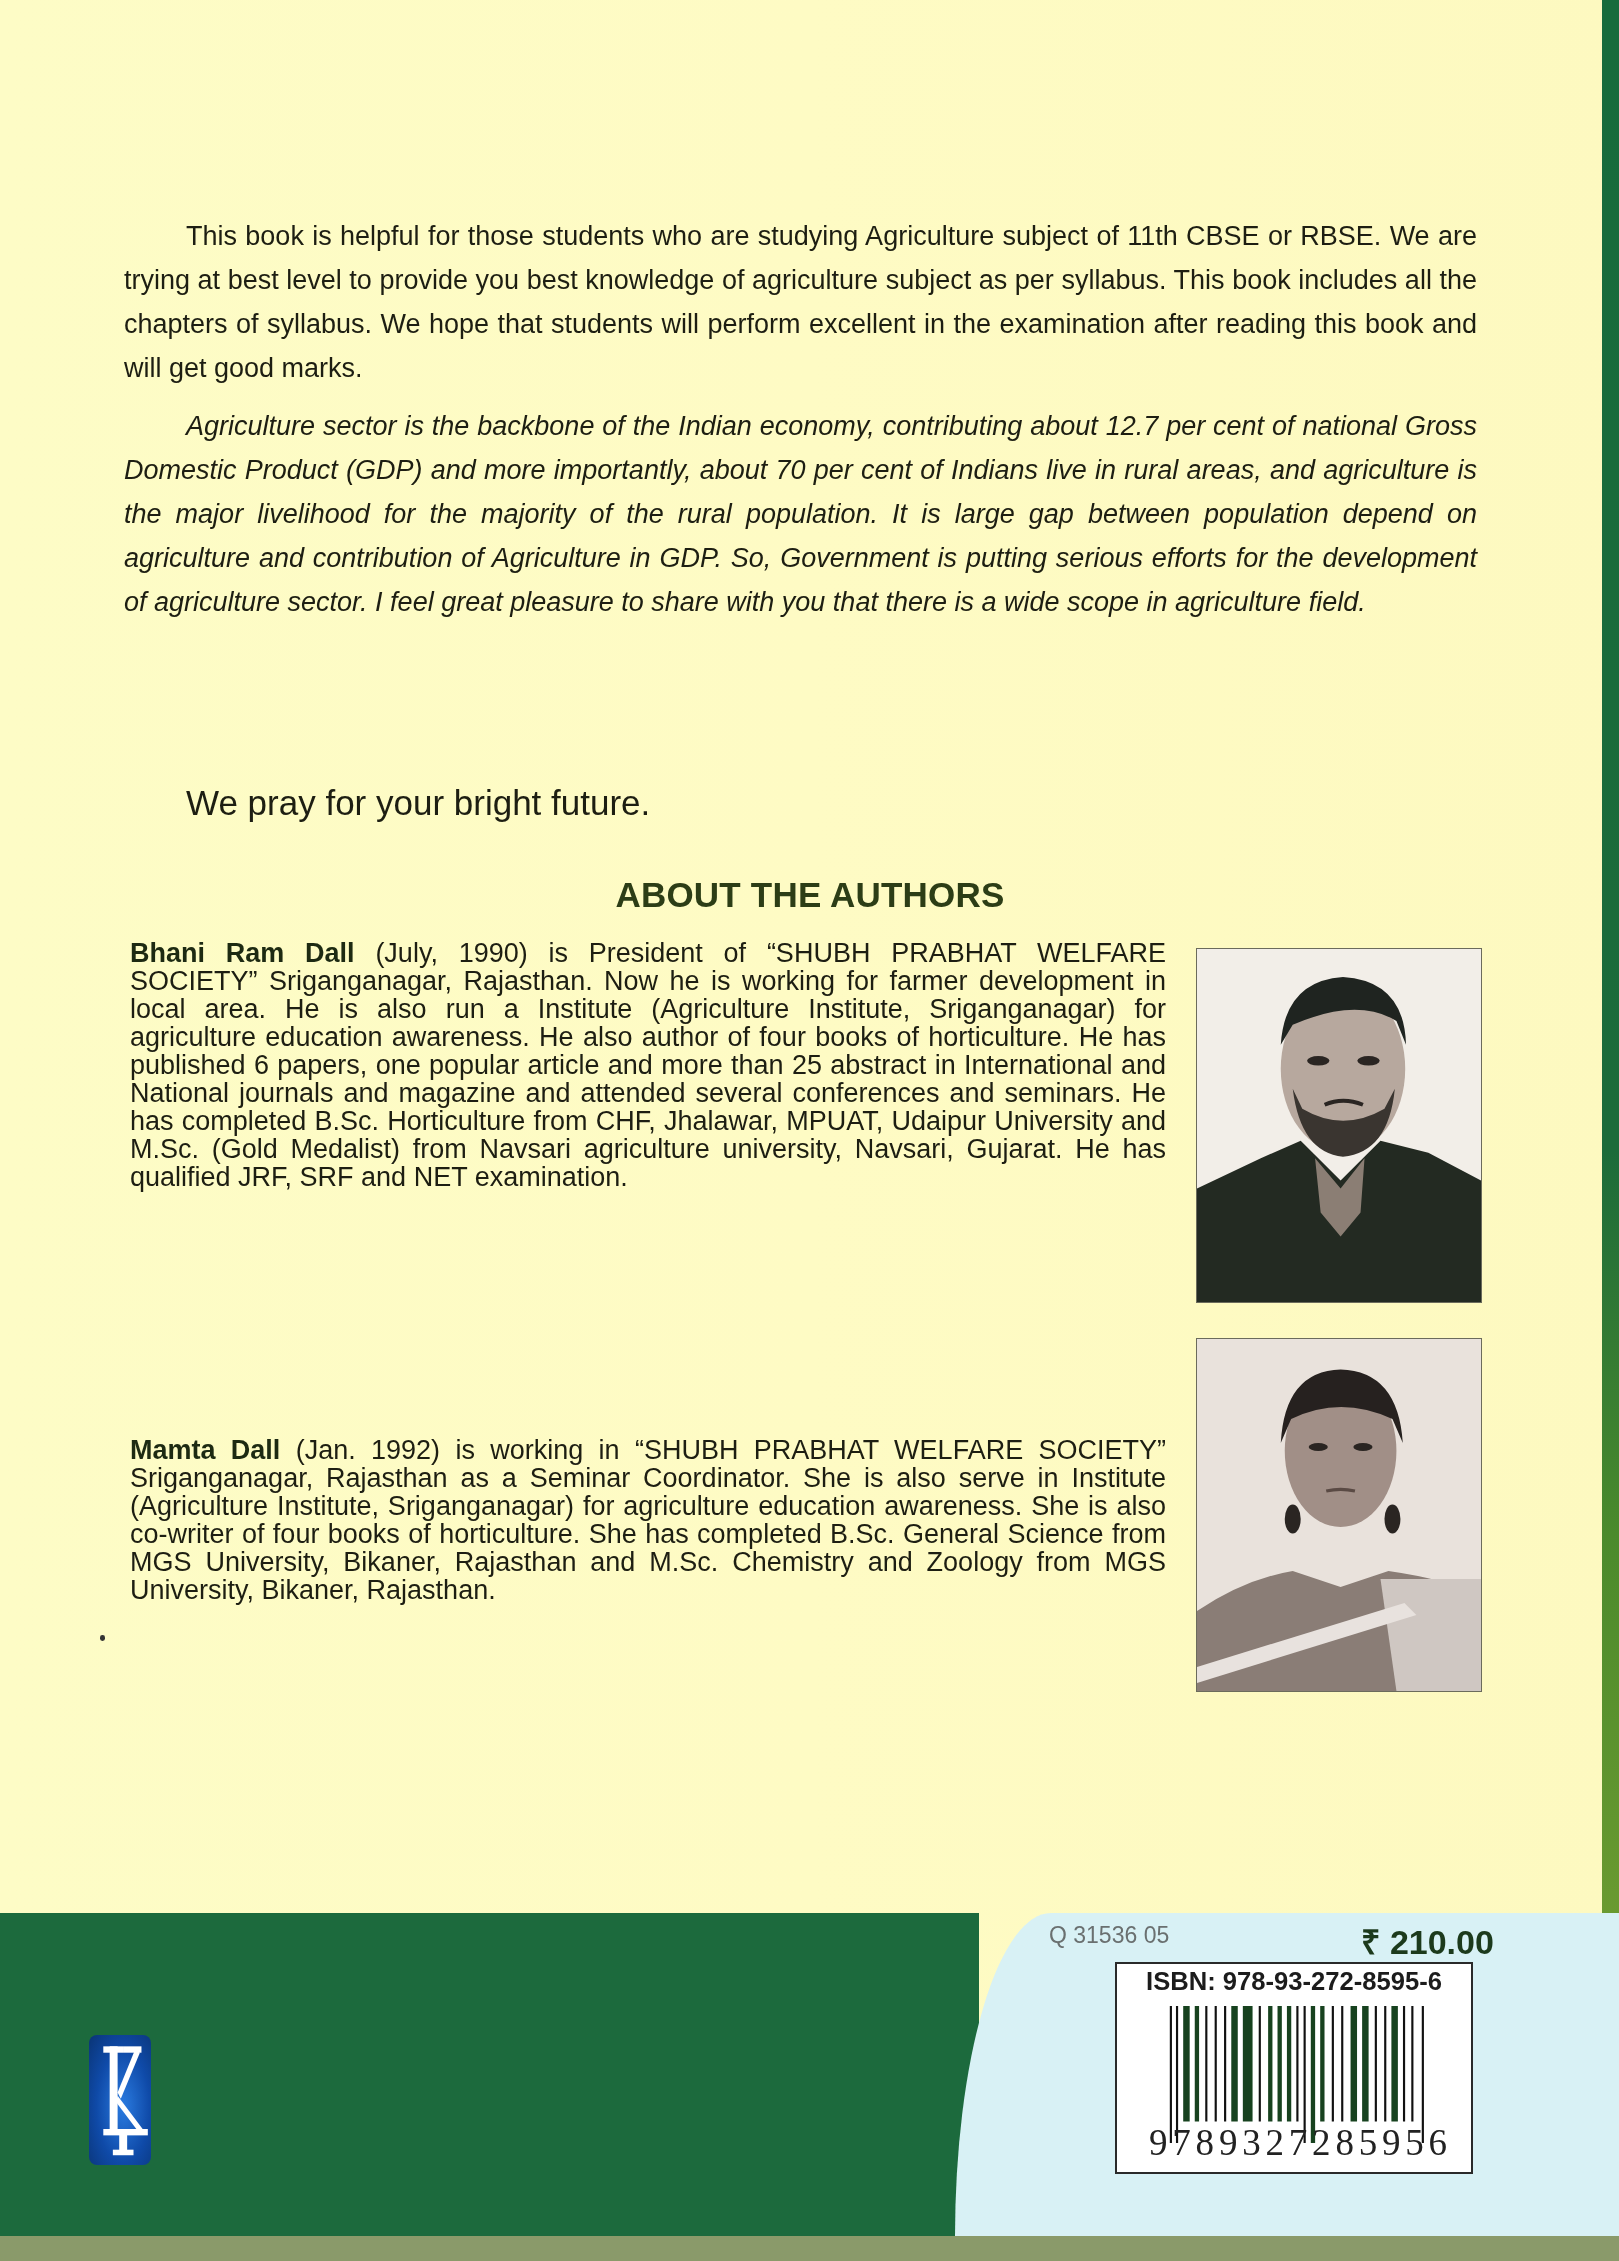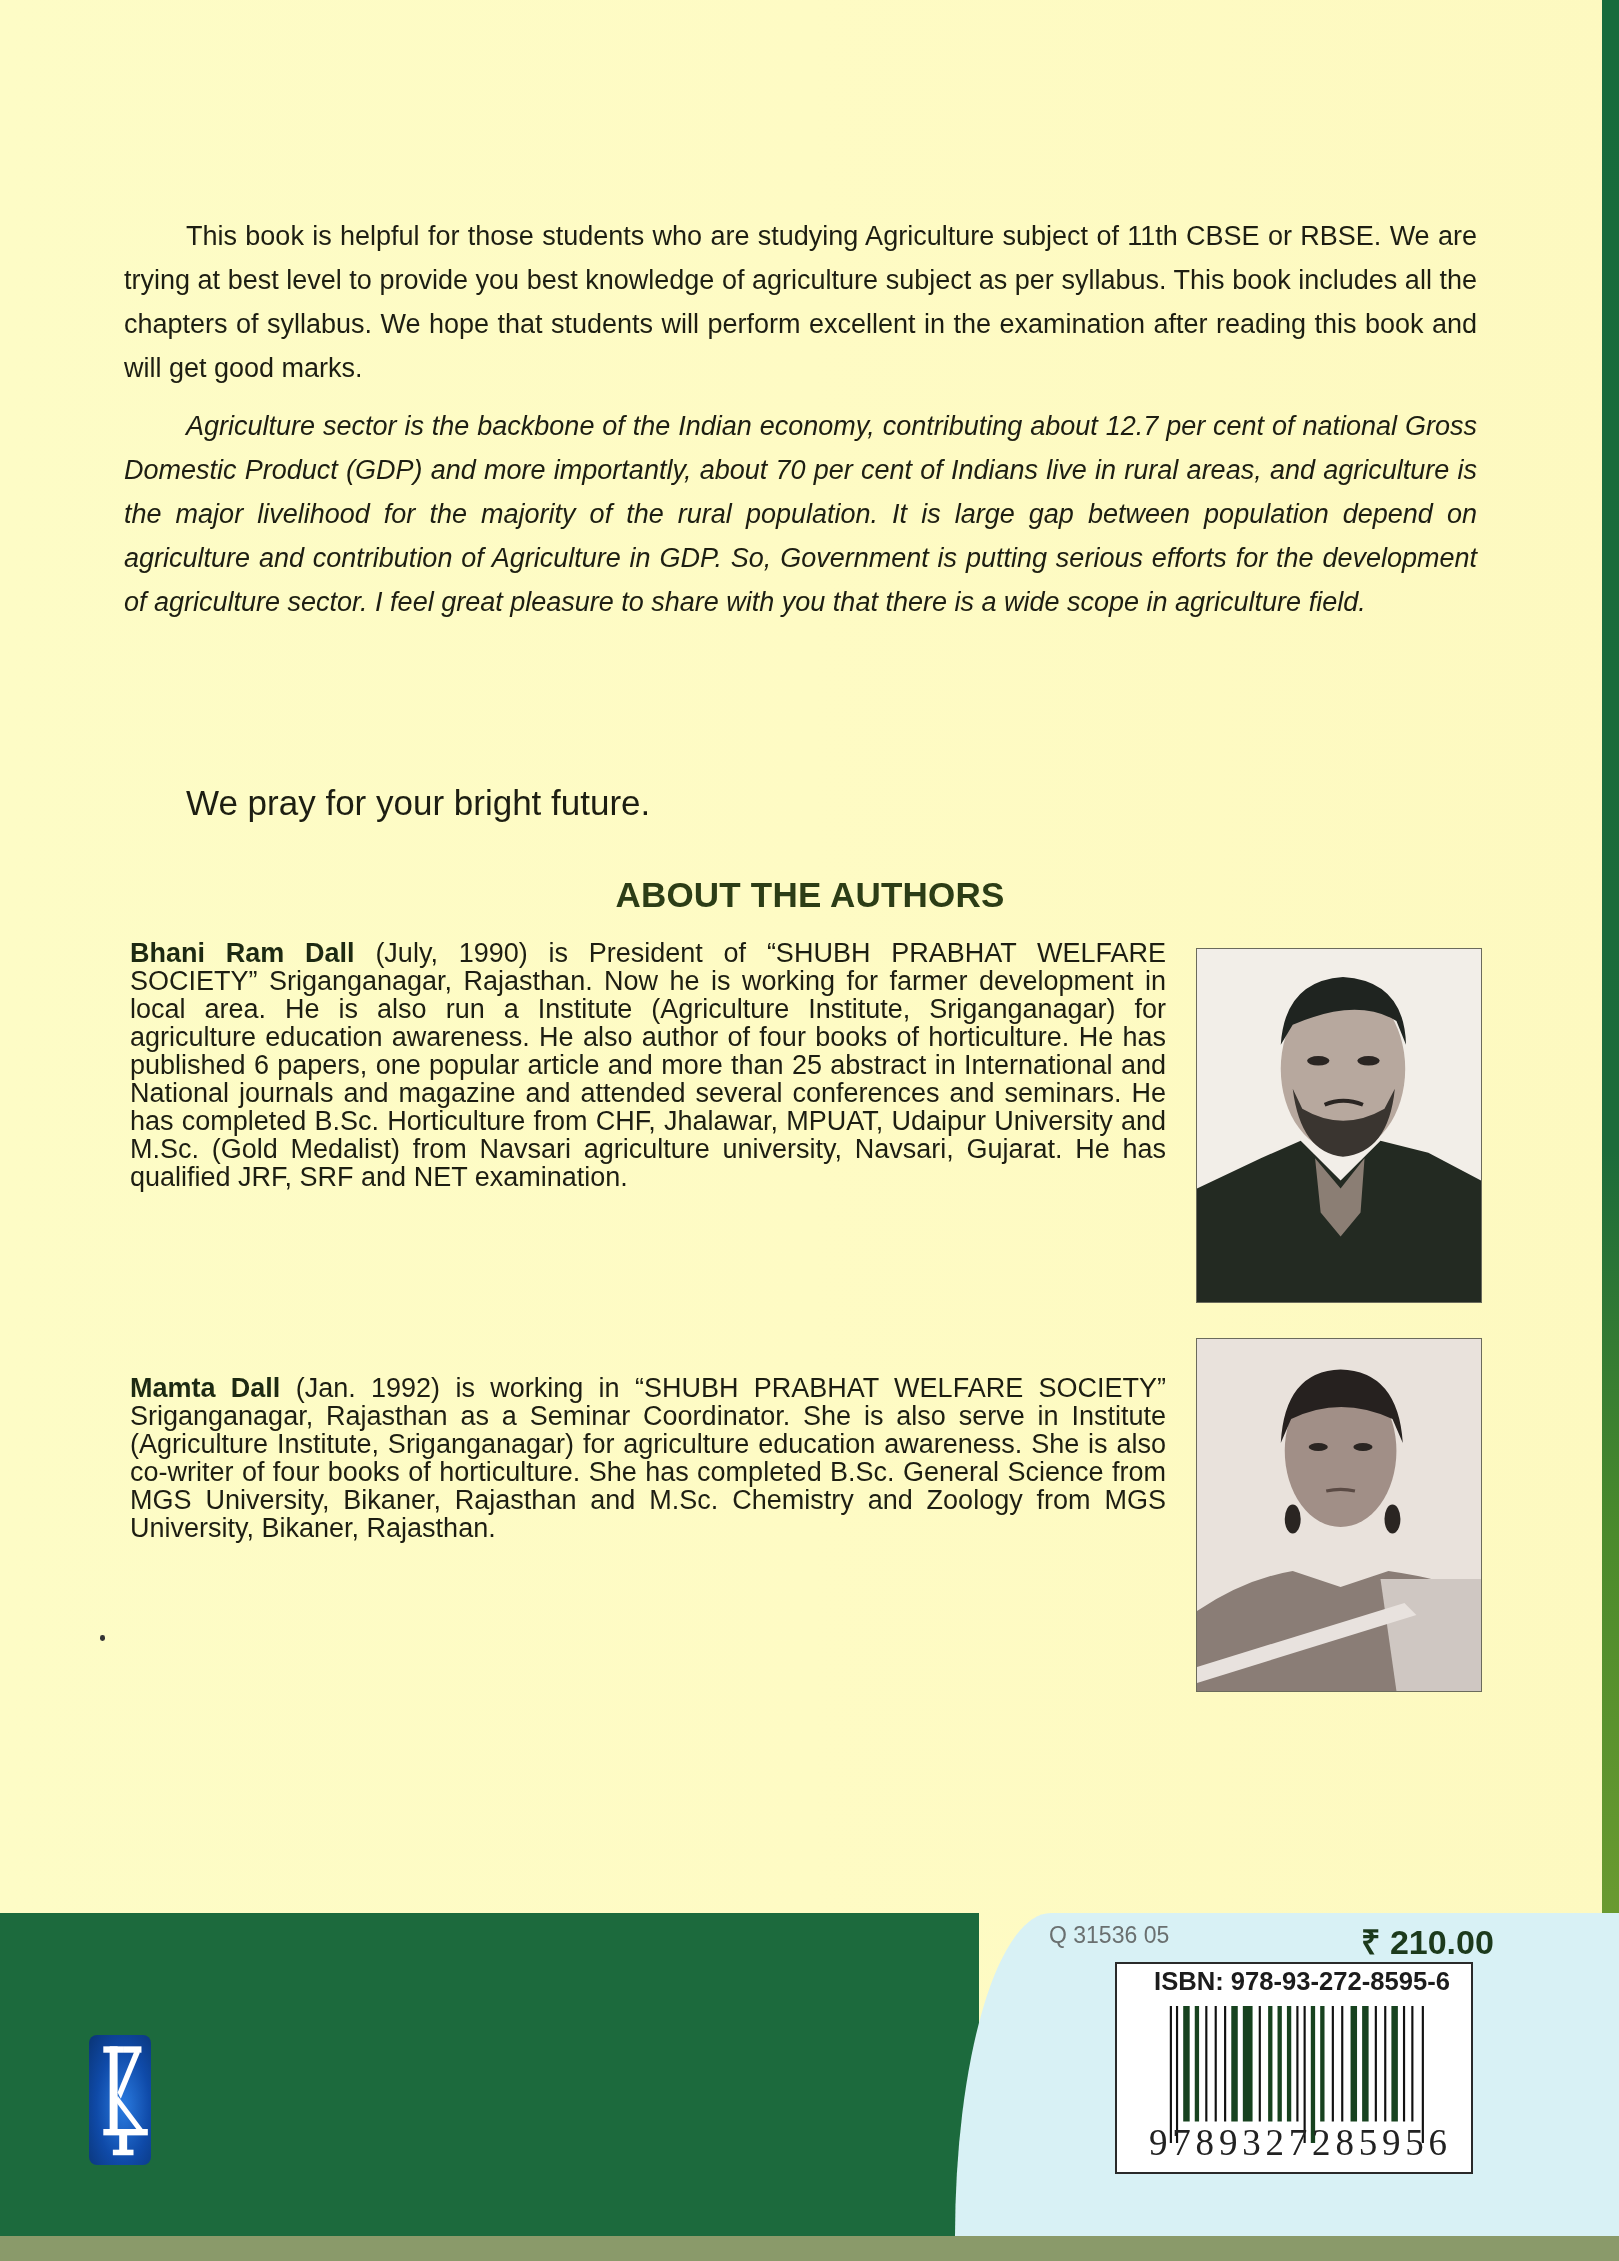--- a/index.html
+++ b/index.html
@@ -74,21 +74,21 @@
   }
   .price {
     position: absolute; left: 1361px; top: 1918px;
     font-size: 34px; font-weight: bold; color: #1c3a1c;
   }
   .isbn-box {
     position: absolute; left: 1115px; top: 1962px; width: 358px; height: 212px;
     background: #ffffff; border: 2.4px solid #2a2a2a; box-sizing: border-box;
   }
   .isbn-label {
-    position: absolute; left: 8px; top: 3.2px; width: 100%; text-align: center;
+    position: absolute; left: 0; top: 3.2px; width: 100%; text-align: center;
     font-weight: bold; font-size: 25.6px; color: #1c1c1c;
   }
   .barcode { position: absolute; left: 48px; top: 42px; width: 264px; height: 137px; }
   .barcode-digits {
     position: absolute; left: 32px; top: 157px; width: 296px;
     font-family: "Liberation Serif", serif; font-size: 37px; color: #222;
     letter-spacing: 4.8px;
   }
   .dot { position: absolute; width: 4.8px; height: 6.4px; background: #333; border-radius: 2.4px; }
 </style>
@@ -107,21 +107,21 @@
   </div>
   <div class="para-short" style="top:783px;">We pray for your bright future.</div>
 
   <div class="heading" style="top:875px;">ABOUT THE AUTHORS</div>
 
   <div class="author" style="top:939px;">
     <b>Bhani Ram Dall</b>
     <span>(July, 1990) is President of “SHUBH PRABHAT WELFARE SOCIETY” Sriganganagar, Rajasthan. Now he is working for farmer development in local area. He is also run a Institute (Agriculture Institute, Sriganganagar) for agriculture education awareness.  He also author of four books of horticulture. He has published 6 papers, one popular article and more than 25 abstract in International and National journals and magazine and attended several conferences and seminars. He has completed B.Sc. Horticulture from CHF, Jhalawar, MPUAT, Udaipur University and M.Sc. (Gold Medalist) from  Navsari  agriculture university,  Navsari, Gujarat. He has qualified JRF, SRF and NET examination.</span>
   </div>
 
-  <div class="author" style="top:1374px;">
+  <div class="author" style="top:1436px;">
     <b>Mamta Dall</b>
     <span>(Jan. 1992) is working in  “SHUBH PRABHAT WELFARE SOCIETY” Sriganganagar, Rajasthan as a Seminar Coordinator. She is also serve in Institute (Agriculture Institute, Sriganganagar) for agriculture education awareness. She is also co-writer of four books of horticulture. She has completed B.Sc. General Science from MGS University, Bikaner, Rajasthan and M.Sc. Chemistry and Zoology from MGS University, Bikaner, Rajasthan.</span>
   </div>
 
   <div class="photo" style="top:948px; height:353px;" title="Photo of Bhani Ram Dall">
     <svg viewBox="0 0 356 442" preserveAspectRatio="none">
       <rect width="356" height="442" fill="#f2eee8"></rect>
       <path d="M0 300 L80 262 L130 240 L180 290 L230 240 L290 255 L356 290 L356 442 L0 442 Z" fill="#232a22"></path>
       <path d="M148 262 L180 300 L210 262 L205 330 L180 360 L155 330 Z" fill="#8b7e74"></path>
       <ellipse cx="183" cy="150" rx="78" ry="105" fill="#b7a89e"></ellipse>

